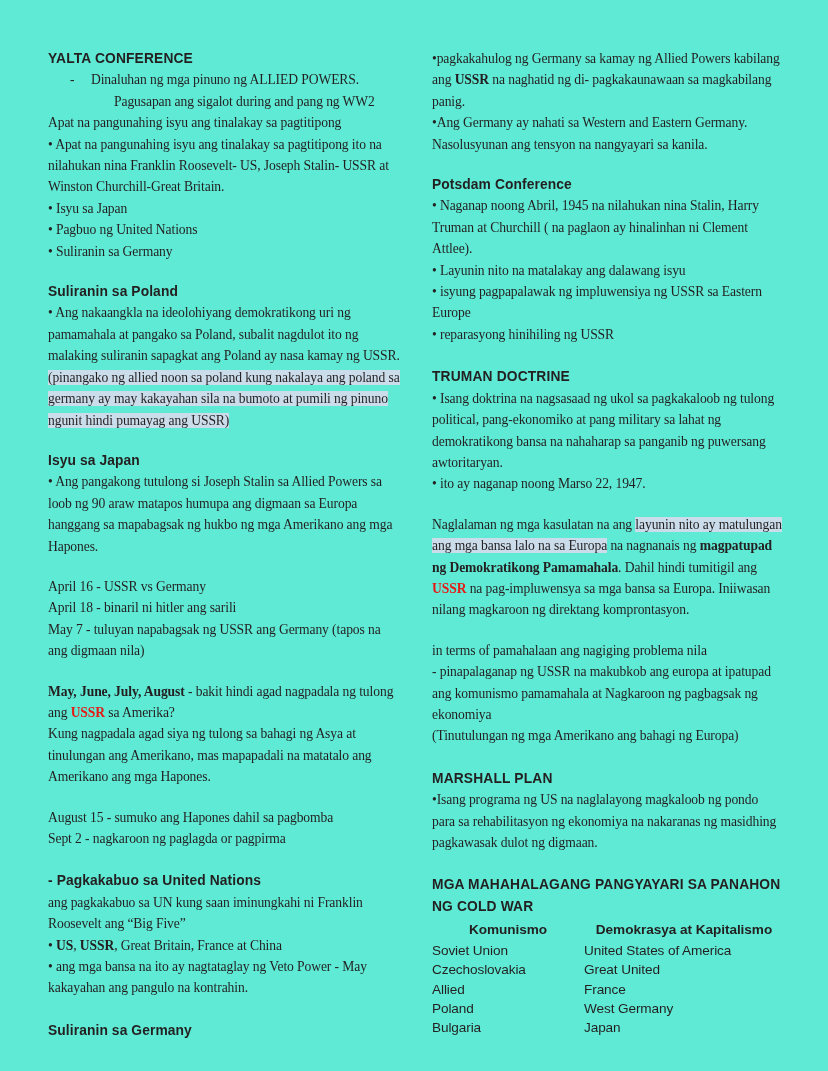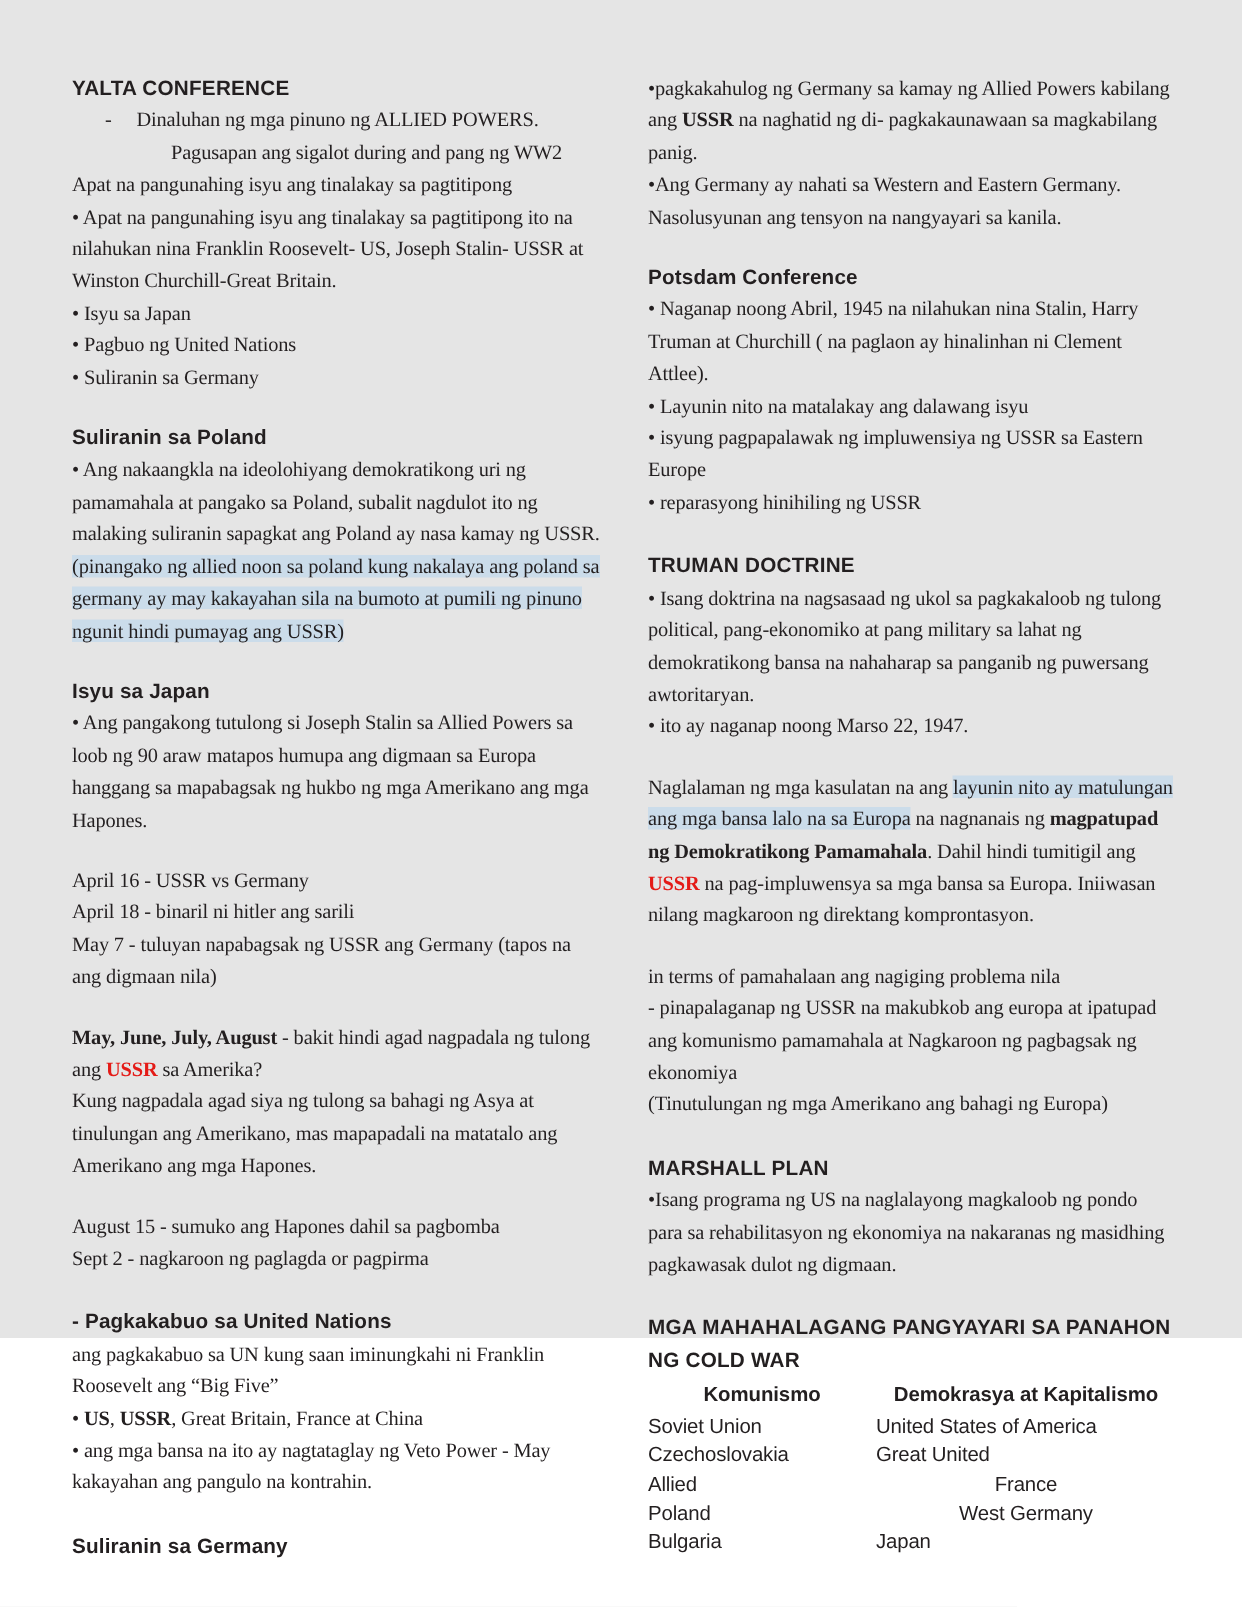--- a/index.html
+++ b/index.html
@@ -10,22 +10,22 @@
   body {
     width: 828px;
     height: 1071px;
     font-family: "Liberation Sans", "DejaVu Sans", sans-serif;
     color: #231f20;
     overflow: hidden;
   }
   #page {
     position: relative;
     width: 828px;
-    height: 892px;
-    background: #e5e5e5;
+    height: 1071px;
+    background: #5eead4;
     box-sizing: border-box;
     padding: 48px 48px 20px 48px;
   }
   #columns {
     display: flex;
     gap: 32px;
     align-items: flex-start;
   }
   .col {
     width: 352px;
@@ -84,21 +84,21 @@
   .tbl td.c1 { width: 152px; }
   .tbl th {
     font-size: 13.6px;
     line-height: 21px;
     font-weight: bold;
     text-align: center;
     padding: 0 0 1px 0;
     letter-spacing: -0.05px;
   }
   .tbl th.c1 { width: 152px; }
-  .pad-l { padding-left: 7px; text-align: center; }
+  .pad-l { padding-left: 7px; }
 </style>
 </head>
 <body>
 
 <div id="page">
   <div id="columns">
 
     <div class="col">
 
       <div class="h-caps">YALTA CONFERENCE</div>

